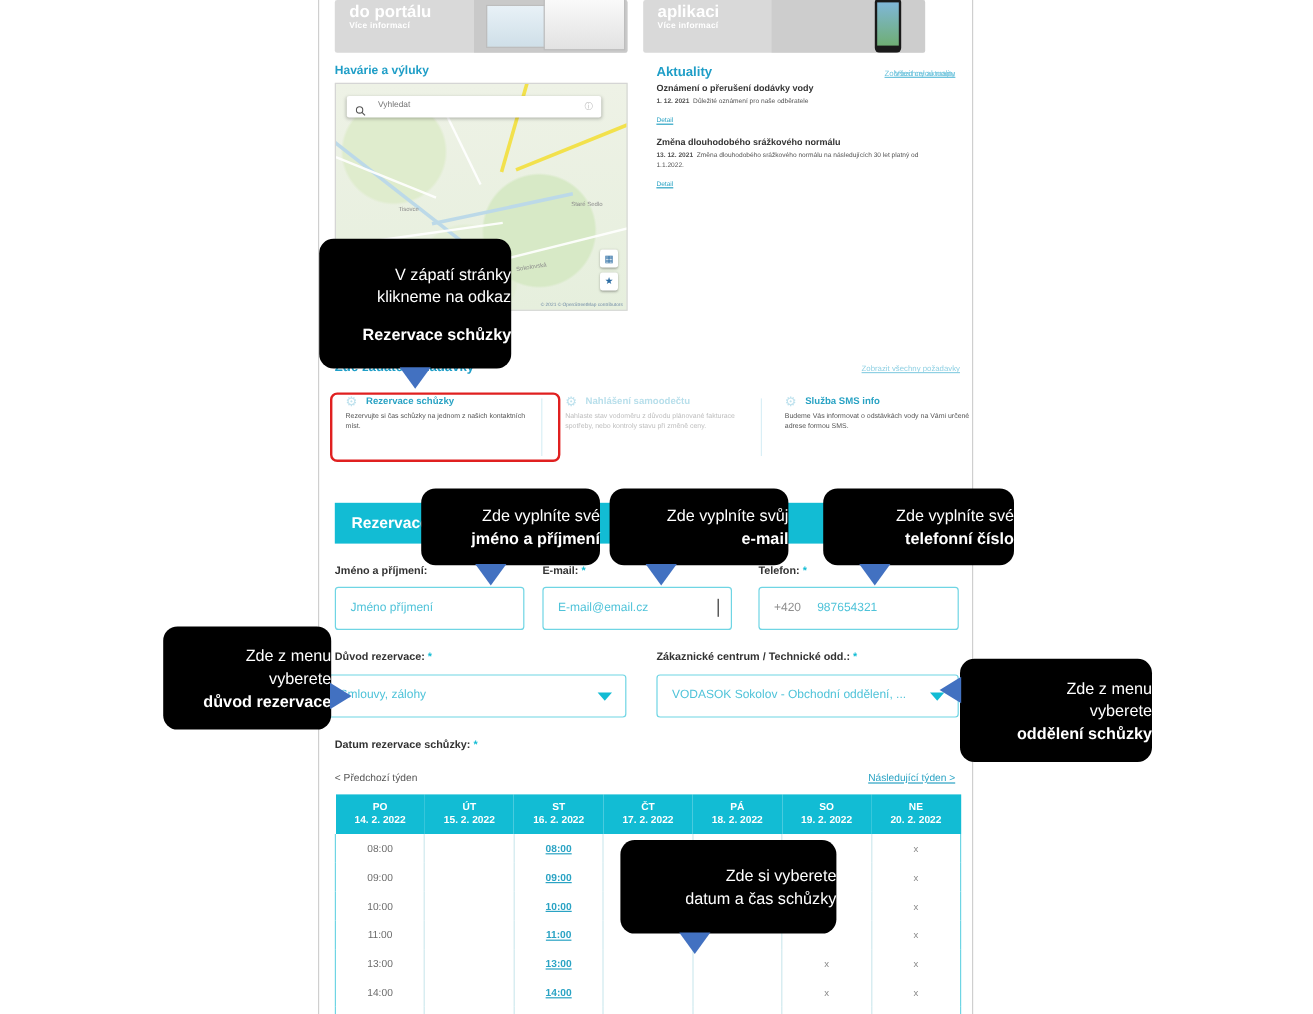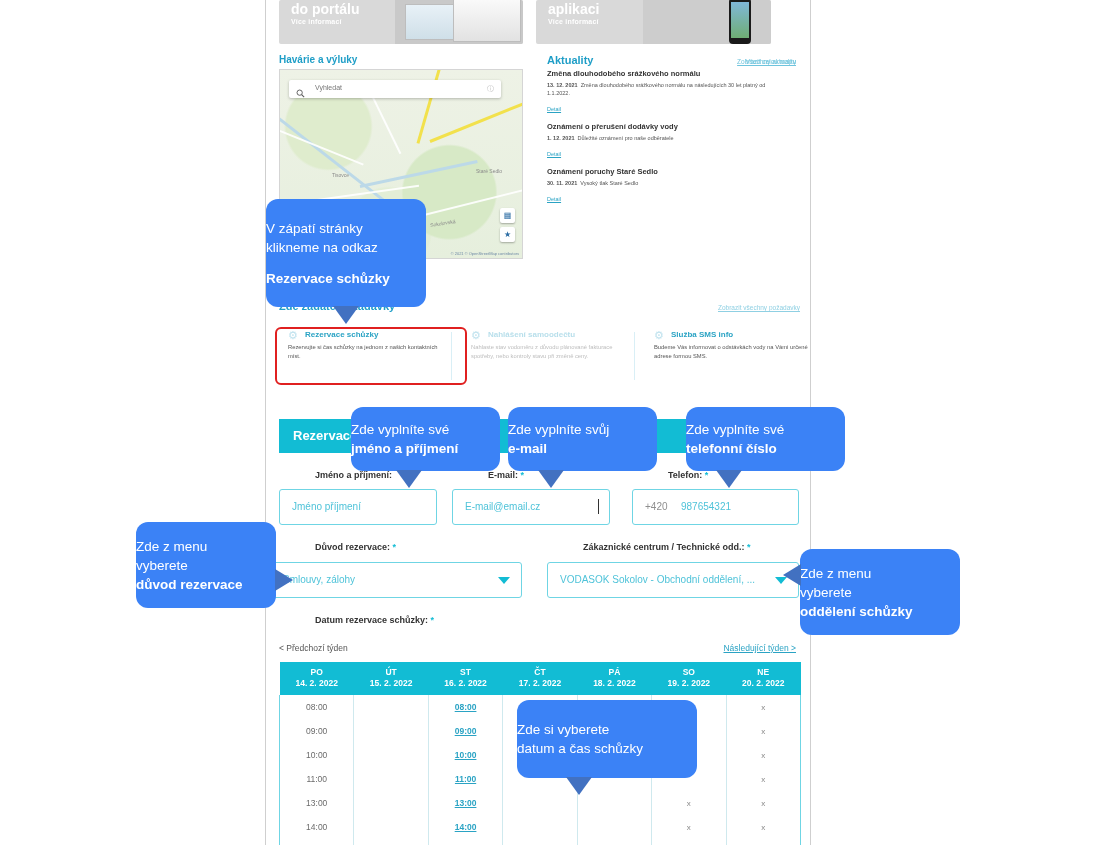--- a/index.html
+++ b/index.html
@@ -74,21 +74,21 @@
   .tile .gear{position:absolute;left:9px;top:0px;color:#bfe2ee;font-size:11px;line-height:11px;}
   .tile.dim .tile-t{color:#b8dfeb;}
   .tile.dim .tile-d{color:#bdbdbd;}
   .tile-sep{position:absolute;top:2px;width:1px;height:48px;background:#d9eff6;}
   .redbox{position:absolute;left:9px;top:327px;width:192px;height:58px;border:2px solid #e02020;border-radius:6px;box-sizing:border-box;pointer-events:none;}
 
   
   .resbar{position:absolute;left:13px;top:419px;width:522px;height:34px;background:#12bcd4;}
   .resbar span{position:absolute;left:14px;top:9px;color:#fff;font-size:13px;font-weight:bold;}
 
-  .flabel{position:absolute;font-size:9px;font-weight:bold;color:#333;margin-left:36px;}
+  .flabel{position:absolute;font-size:9px;font-weight:bold;color:#333;}
   .flabel .star{color:#12bcd4;font-weight:bold;}
   .finput{position:absolute;height:36px;border:1px solid #6fd5e4;border-radius:3px;box-sizing:border-box;background:#fff;}
   .finput .ph{position:absolute;left:12px;top:11px;font-size:10px;color:#4fc3d9;}
   .finput .pre{position:absolute;left:12px;top:11px;font-size:10px;color:#8f8f8f;}
   .finput .num{position:absolute;left:48px;top:11px;font-size:10px;color:#4fc3d9;}
   .caret{position:absolute;left:145px;top:9px;width:1px;height:15px;background:#333;}
   .fsel{position:absolute;height:36px;border:1px solid #6fd5e4;border-radius:3px;box-sizing:border-box;background:#fff;}
   .fsel .val{position:absolute;left:12px;top:11px;font-size:10px;color:#4fc3d9;white-space:nowrap;overflow:hidden;}
   .fsel .arr{position:absolute;right:11px;top:14px;width:0;height:0;border-left:6px solid transparent;border-right:6px solid transparent;border-top:7px solid #12bcd4;}
 
@@ -100,22 +100,22 @@
   .cal th{background:#12bcd4;color:#fff;font-size:8.5px;font-weight:bold;padding:5px 0 6px;line-height:11px;border:none;}
   .cal td{font-size:8.5px;text-align:center;color:#555;padding:3px 0;border-left:1px solid #cfe9ee;border-right:1px solid #cfe9ee;height:18px;}
   .cal tr:last-child td{border-bottom:1px solid #6fd5e4;}
   .cal td.free{color:#2aa3c4;font-weight:bold;text-decoration:underline;}
   .cal td.xx{color:#888;font-size:8px;}
   .cal td.plain{color:#6b6b6b;}
   .cal .outer-l{border-left:1px solid #6fd5e4;}
   .cal .outer-r{border-right:1px solid #6fd5e4;}
 
   
-  .bubble{position:absolute;background:#3b82f6;border-radius:12px;color:#fff;text-align:center;box-sizing:border-box;
-          display:flex;flex-direction:column;align-items:flex-start;justify-content:center;}
+  .bubble{position:absolute;background:#000000;border-radius:12px;color:#fff;text-align:center;box-sizing:border-box;
+          display:flex;flex-direction:column;align-items:flex-end;justify-content:center;}
   .bubble .l1{font-size:13.5px;line-height:19px;font-weight:normal;}
   .bubble .l2{font-size:13.5px;line-height:19px;font-weight:bold;}
   .tail{position:absolute;width:0;height:0;}
   .tail-d{border-left:13px solid transparent;border-right:13px solid transparent;border-top:18px solid #4271c1;}
   .tail-r{border-top:11px solid transparent;border-bottom:11px solid transparent;border-left:18px solid #4271c1;}
   .tail-l{border-top:11px solid transparent;border-bottom:11px solid transparent;border-right:18px solid #4271c1;}
 </style>
 </head>
 <body>
 
@@ -179,40 +179,32 @@
       <div class="mapbtn" style="top:157px;">★</div>
       <div class="mscale">500 m</div>
       <div class="mattr">© 2021 © OpenStreetMap contributors</div>
     </div>
 
     <div class="sec-h" style="left:281px;top:54px;font-size:11px;">Aktuality</div>
     <div class="sec-link" style="right:14px;top:58px;left:auto;">Všechny aktuality</div>
 
     <div class="news">
       <div class="news-item">
-        <div class="news-t">Změna dlouhodobého srážkového normálu</div>
-        <div class="news-d">
-          <span class="news-date">13. 12. 2021</span>
-          &nbsp;<span>Změna dlouhodobého srážkového normálu na následujících 30 let platný od 1.1.2022.</span>
-        </div>
-        <a class="news-lnk">Detail</a>
-      </div>
-      <div class="news-item">
         <div class="news-t">Oznámení o přerušení dodávky vody</div>
         <div class="news-d">
           <span class="news-date">1. 12. 2021</span>
           &nbsp;<span>Důležité oznámení pro naše odběratele</span>
         </div>
         <a class="news-lnk">Detail</a>
       </div>
       <div class="news-item">
-        <div class="news-t">Oznámení poruchy Staré Sedlo</div>
+        <div class="news-t">Změna dlouhodobého srážkového normálu</div>
         <div class="news-d">
-          <span class="news-date">30. 11. 2021</span>
-          &nbsp;<span>Vysoký tlak Staré Sedlo</span>
+          <span class="news-date">13. 12. 2021</span>
+          &nbsp;<span>Změna dlouhodobého srážkového normálu na následujících 30 let platný od 1.1.2022.</span>
         </div>
         <a class="news-lnk">Detail</a>
       </div>
     </div>
 
     <div class="req-h">Zde zadáte požadavky</div>
     <div class="req-link">Zobrazit všechny požadavky</div>
 
     <div class="tiles">
       <div class="tile" style="left:0px;">

